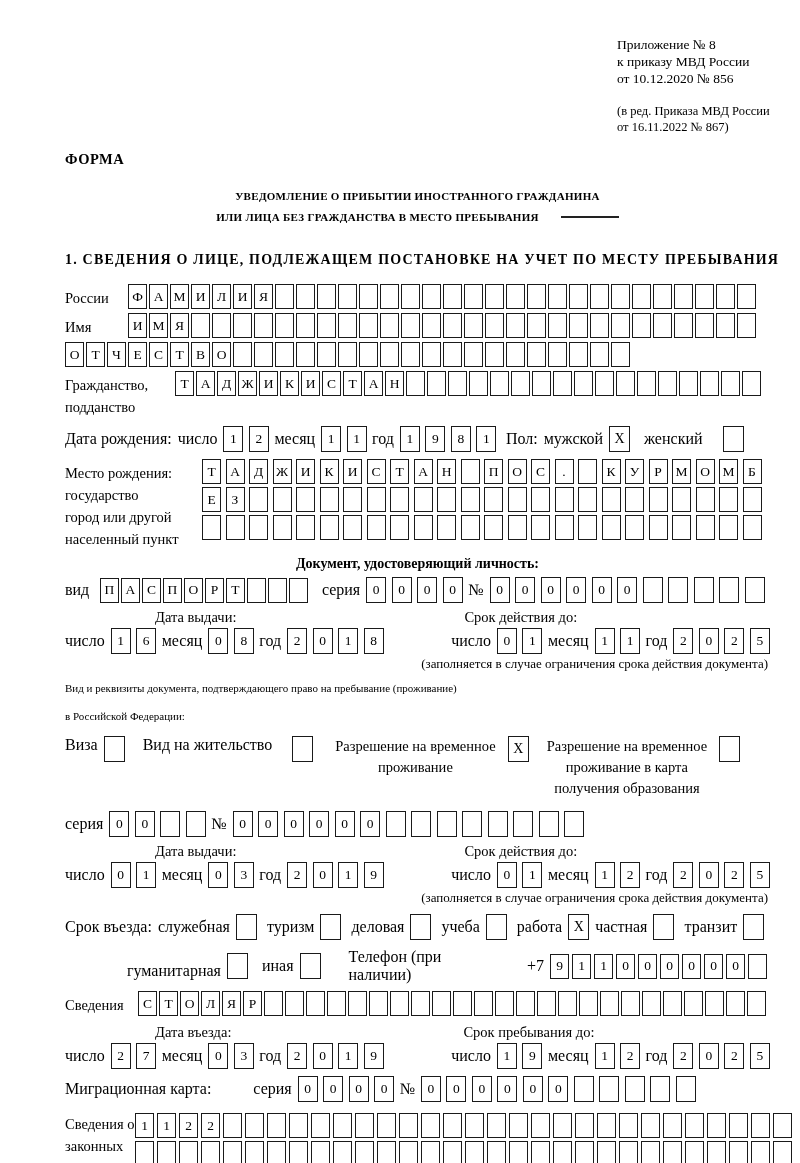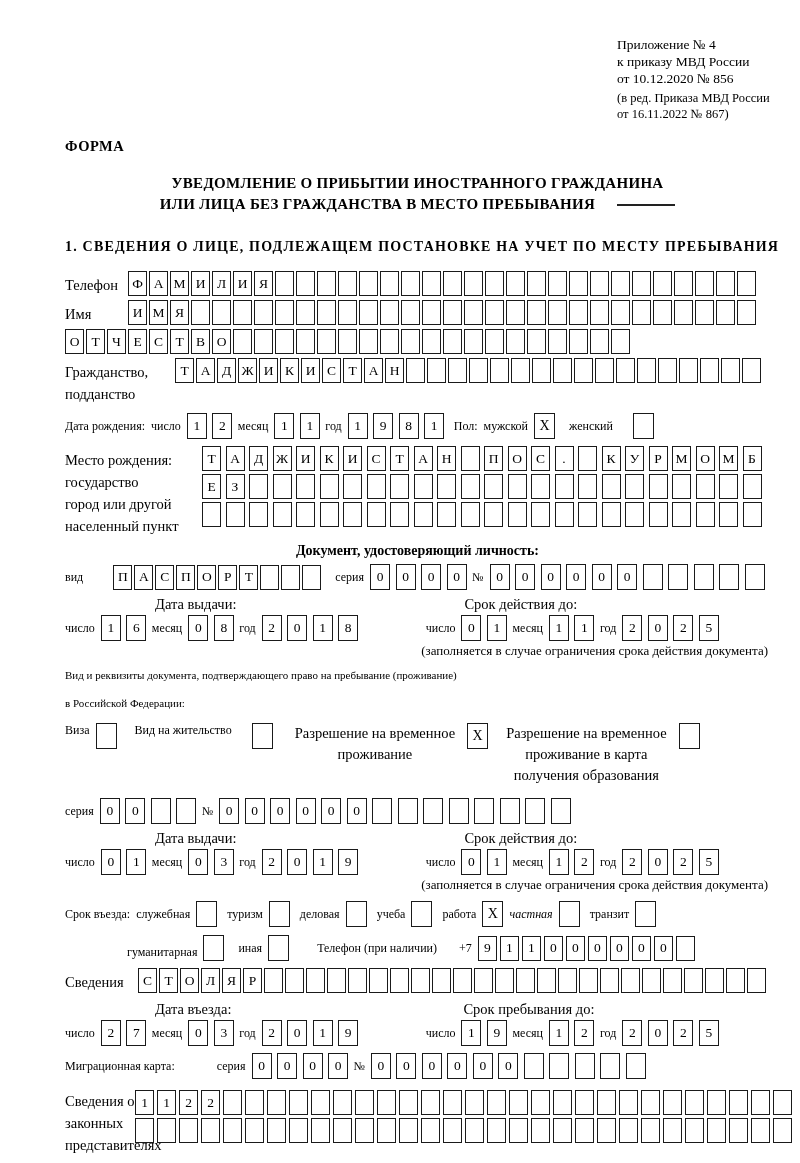--- a/index.html
+++ b/index.html
@@ -3,23 +3,23 @@
 <meta charset="utf-8">
 <style>
   html,body { margin:0; padding:0; background:#ffffff; }
   .page {
     width:800px; height:1163px; box-sizing:border-box;
     padding:36px 30px 16px 65px;
     font-family:"Liberation Serif","DejaVu Serif",serif;
     color:#000; background:#fff; overflow:hidden; position:relative;
   }
   .hdr { margin-left:552px; line-height:17px; font-size:13.5px; }
-  .hdr .sub { font-size:12.5px; line-height:16px; margin-top:3px; }
+  .hdr .sub { font-size:12.5px; line-height:16px; margin-top:16px; }
   .forma { text-align:left; font-weight:bold; font-size:14.5px; margin-top:16px; padding-right:8px; letter-spacing:0.5px; }
-  .title { text-align:center; font-weight:bold; font-size:15px; line-height:21px; margin-top:18px; letter-spacing:0.3px; }
+  .title { text-align:center; font-weight:bold; font-size:11px; line-height:21px; margin-top:18px; letter-spacing:0.3px; }
   .uline { display:inline-block; width:58px; border-bottom:2px solid #222; margin-left:22px; transform:translateY(-3px); }
   .sec { font-weight:bold; font-size:14px; margin-top:24px; letter-spacing:1.2px; white-space:nowrap; }
 
   .frow { display:flex; align-items:flex-start; margin-top:4px; }
   .flabel { font-size:14.5px; line-height:22px; flex:0 0 auto; padding-top:3px; }
   .w63 { width:63px; } .w120 { width:120px; } .w110 { width:110px; }
   .w137 { width:137px; } .w68 { width:70px; } .w73 { width:73px; }
 
   .cells { display:flex; flex:0 0 auto; }
   .cell {
@@ -30,54 +30,54 @@
   .sp  .cell { margin-right:4.5px; }
   .sp2 .cell { margin-right:3px; }
   .date .cell { width:20px; height:26px; margin-right:5.5px; }
   .cb .cell { width:21px; height:26px; margin-right:0; font-size:14px; }
 
   .stack { display:flex; flex-direction:column; }
   .stack .cells { margin-bottom:3px; }
 
   .centerbold { text-align:center; font-weight:bold; font-size:14px; margin-top:6px; }
   .inline { display:flex; align-items:center; }
-  .dlabel { font-size:12px; margin-right:6px; }
+  .dlabel { font-size:16px; margin-right:6px; }
   .labelsrow { display:flex; font-size:14.5px; margin-top:6px; }
   .note { font-size:13px; text-align:right; margin-top:2px; padding-right:2px; }
   .plain { font-size:11px; line-height:23px; margin-top:5px; }
   .optrow { display:flex; align-items:flex-start; margin-top:8px; font-size:14.5px; }
   .opt { display:flex; align-items:flex-start; }
   .optlines { text-align:center; line-height:21px; }
 </style>
 </head>
 <body>
 
 <div class="page">
 
   <div class="hdr">
-    <div>Приложение № 4</div>
+    <div>Приложение № 8</div>
     <div>к приказу МВД России</div>
     <div>от 10.12.2020 № 856</div>
     <div class="sub">
       <div>(в ред. Приказа МВД России</div>
       <div>от 16.11.2022 № 867)</div>
     </div>
   </div>
 
   <div class="forma">ФОРМА</div>
 
   <div class="title">
     <div>УВЕДОМЛЕНИЕ О ПРИБЫТИИ ИНОСТРАННОГО ГРАЖДАНИНА</div>
     <div><span>ИЛИ ЛИЦА БЕЗ ГРАЖДАНСТВА В МЕСТО ПРЕБЫВАНИЯ</span><span class="uline"></span></div>
   </div>
 
   <div class="sec">1. СВЕДЕНИЯ О ЛИЦЕ, ПОДЛЕЖАЩЕМ ПОСТАНОВКЕ НА УЧЕТ ПО МЕСТУ ПРЕБЫВАНИЯ</div>
 
   <div class="frow" style="margin-top:16px;">
-    <div class="flabel w63">Телефон</div>
+    <div class="flabel w63">России</div>
     <div class="cells">
         <span class="cell">Ф</span>
         <span class="cell">А</span>
         <span class="cell">М</span>
         <span class="cell">И</span>
         <span class="cell">Л</span>
         <span class="cell">И</span>
         <span class="cell">Я</span>
         <span class="cell"></span>
         <span class="cell"></span>
@@ -531,21 +531,21 @@
         <span class="cell"></span>
       </div>
     <span class="dlabel" style="margin-left:10px;">учеба</span>
     <div class="cells cb">
         <span class="cell"></span>
       </div>
     <span class="dlabel" style="margin-left:10px;">работа</span>
     <div class="cells cb">
         <span class="cell">X</span>
       </div>
-    <span class="dlabel" style="margin-left:6px;font-style:italic;">частная</span>
+    <span class="dlabel" style="margin-left:6px;">частная</span>
     <div class="cells cb">
         <span class="cell"></span>
       </div>
     <span class="dlabel" style="margin-left:10px;">транзит</span>
     <div class="cells cb">
         <span class="cell"></span>
       </div>
   </div>
 
   <div class="frow inline" style="margin-top:8px;">

